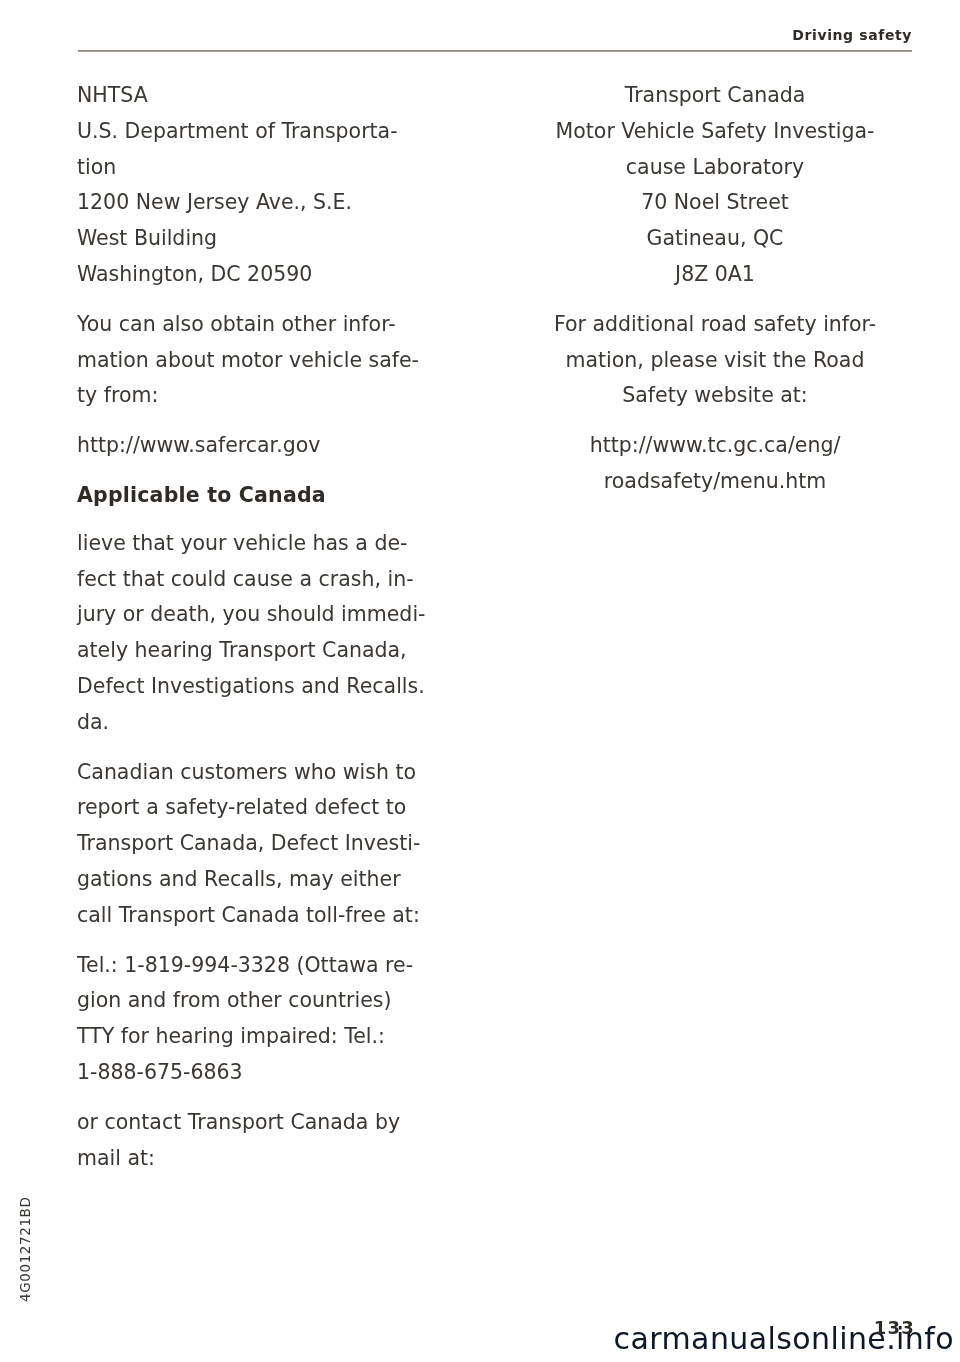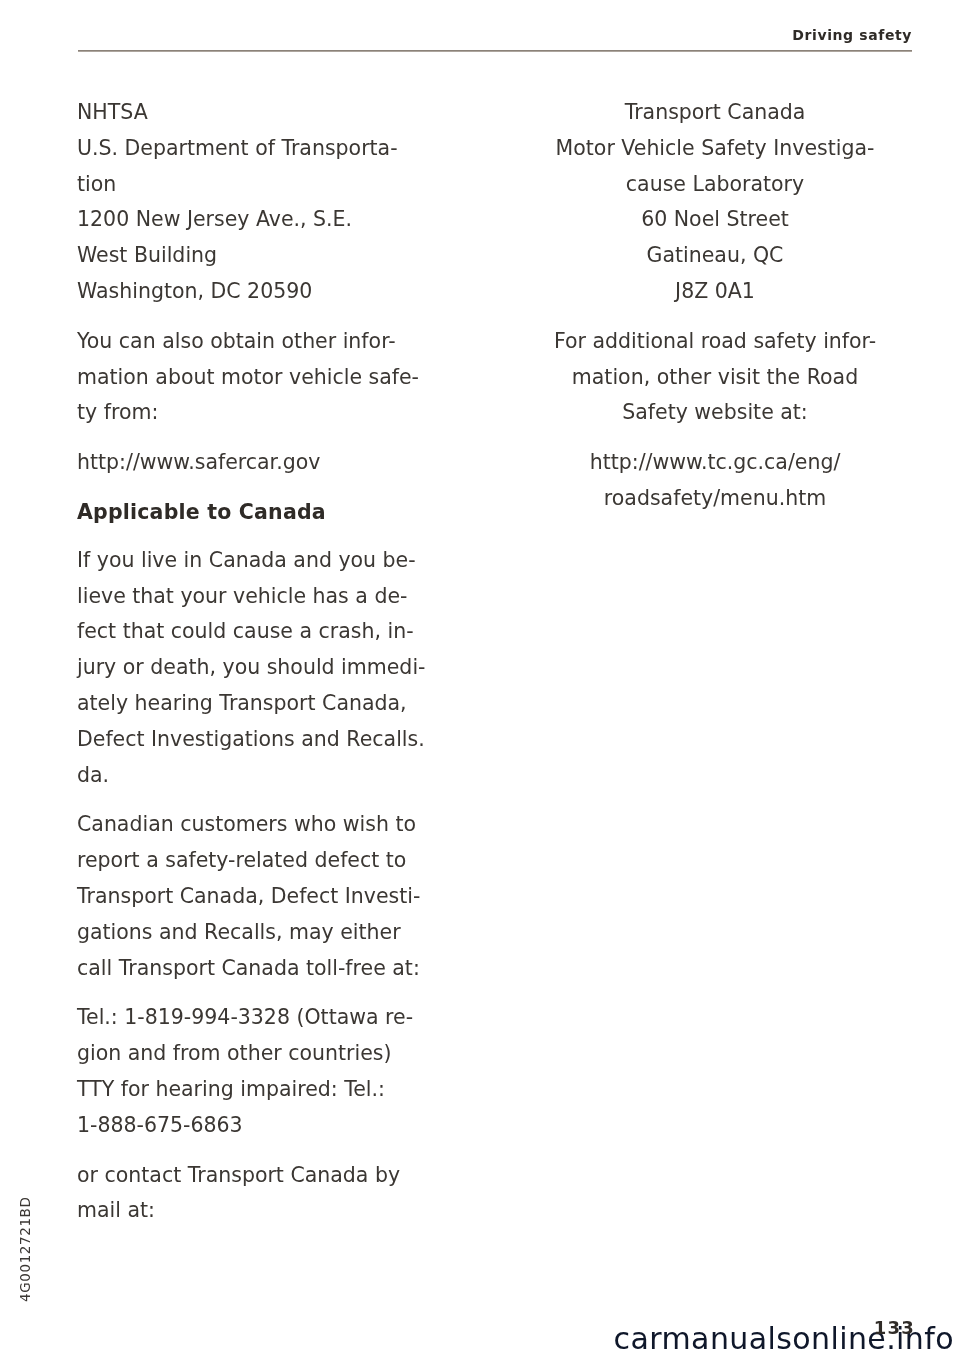--- a/index.html
+++ b/index.html
@@ -45,21 +45,21 @@
   .column {
     position: absolute;
     top: 78px;
     font-size: 20.5px;
     line-height: 35.8px;
   }
   .column-left  { left: 77px;  width: 410px; }
   .column-right { left: 510px; width: 410px; text-align: center; }
 
   .block {
-    margin: 17px 0 14px 0;
+    margin: 0 0 14px 0;
   }
   .block:last-child { margin-bottom: 0; }
 
   .line {
     white-space: pre;
   }
 
   .subhead {
     font-weight: bold;
     color: #2f2b27;
@@ -131,21 +131,20 @@
       <div class="line">ty from:</div>
     </div>
 
     <div class="para">
       <div class="line">http://www.safercar.gov</div>
     </div>
 
     <div class="subhead">Applicable to Canada</div>
 
     <div class="para">
-      <div class="line">If you live in Canada and you be-</div>
       <div class="line">lieve that your vehicle has a de-</div>
       <div class="line">fect that could cause a crash, in-</div>
       <div class="line">jury or death, you should immedi-</div>
       <div class="line">ately hearing Transport Canada,</div>
       <div class="line">Defect Investigations and Recalls.</div>
       <div class="line">da.</div>
     </div>
 
     <div class="para">
       <div class="line">Canadian customers who wish to</div>
@@ -168,28 +167,28 @@
     </div>
 
   </div>
 
   <div class="column column-right">
 
     <div class="block">
       <div class="line">Transport Canada</div>
       <div class="line">Motor Vehicle Safety Investiga-</div>
       <div class="line">cause Laboratory</div>
-      <div class="line">60 Noel Street</div>
+      <div class="line">70 Noel Street</div>
       <div class="line">Gatineau, QC</div>
       <div class="line">J8Z 0A1</div>
     </div>
 
     <div class="para">
       <div class="line">For additional road safety infor-</div>
-      <div class="line">mation, other visit the Road</div>
+      <div class="line">mation, please visit the Road</div>
       <div class="line">Safety website at:</div>
     </div>
 
     <div class="para">
       <div class="line">http://www.tc.gc.ca/eng/</div>
       <div class="line">roadsafety/menu.htm</div>
     </div>
 
   </div>
 

